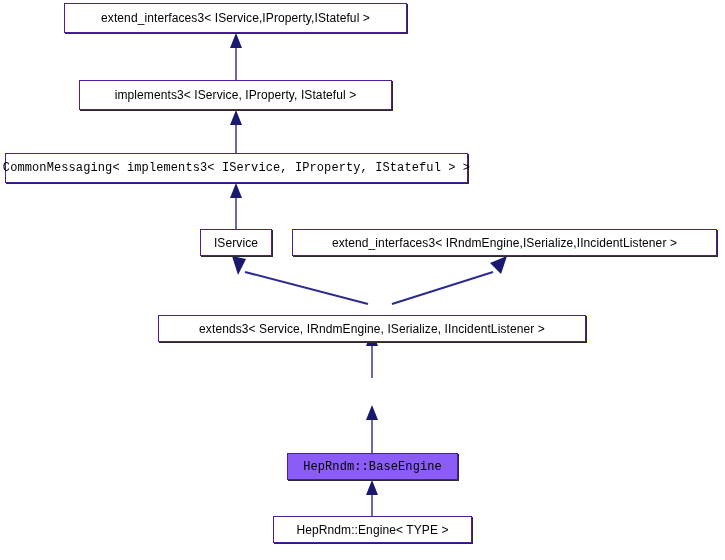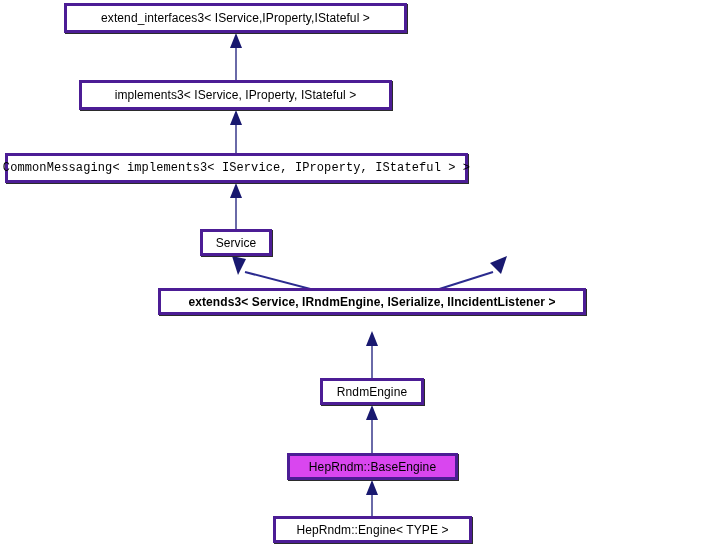--- a/index.html
+++ b/index.html
@@ -22,35 +22,36 @@
     left: 0;
     top: 0;
     width: 725px;
     height: 560px;
     pointer-events: none;
   }
   .uml-node {
     position: absolute;
     box-sizing: border-box;
     background: #ffffff;
-    border: 3px solid #4c1d95;
+    border: 1px solid #4c1d95;
     box-shadow: 1px 1px 0 0 #2b2b2b;
     display: flex;
     align-items: center;
     justify-content: center;
     white-space: nowrap;
     color: #000000;
     font-family: "Liberation Sans", sans-serif;
     font-size: 12px;
     line-height: 1;
     letter-spacing: 0.1px;
     cursor: default;
   }
   .uml-node.highlight {
-    background: #d946ef;
+    background: #8b5cf6;
+    font-family: Liberation Mono, monospace;
   }
   .uml-node .node-label {
     display: block;
     padding: 0 6px;
   }
 </style>
 </head>
 <body>
 
 <div id="diagram-canvas">
@@ -104,31 +105,31 @@
 
   <div class="uml-node" style="left:79px; top:80px; width:313px; height:30px;justify-content:center;">
     <span class="node-label">implements3&lt; IService, IProperty, IStateful &gt;</span>
   </div>
 
   <div class="uml-node" style="left:5px; top:153px; width:463px; height:30px;font-family:Liberation Mono, monospace;">
     <span class="node-label">CommonMessaging&lt; implements3&lt; IService, IProperty, IStateful &gt; &gt;</span>
   </div>
 
   <div class="uml-node" style="left:200px; top:229px; width:72px; height:27px;">
-    <span class="node-label">Service</span>
+    <span class="node-label">IService</span>
   </div>
 
+  <div class="uml-node" style="left:292px; top:229px; width:425px; height:27px;">
+    <span class="node-label">extend_interfaces3&lt; IRndmEngine,ISerialize,IIncidentListener &gt;</span>
+  </div>
 
-  <div class="uml-node" style="left:158px; top:288px; width:428px; height:27px;font-weight:bold;">
+  <div class="uml-node" style="left:158px; top:315px; width:428px; height:27px;">
     <span class="node-label">extends3&lt; Service, IRndmEngine, ISerialize, IIncidentListener &gt;</span>
   </div>
 
-  <div class="uml-node" style="left:320px; top:378px; width:104px; height:27px;">
-    <span class="node-label">RndmEngine</span>
-  </div>
 
   <div class="uml-node highlight" style="left:287px; top:453px; width:171px; height:27px;">
     <span class="node-label">HepRndm::BaseEngine</span>
   </div>
 
   <div class="uml-node" style="left:273px; top:516px; width:199px; height:27px;">
     <span class="node-label">HepRndm::Engine&lt; TYPE &gt;</span>
   </div>
 
 </div>

